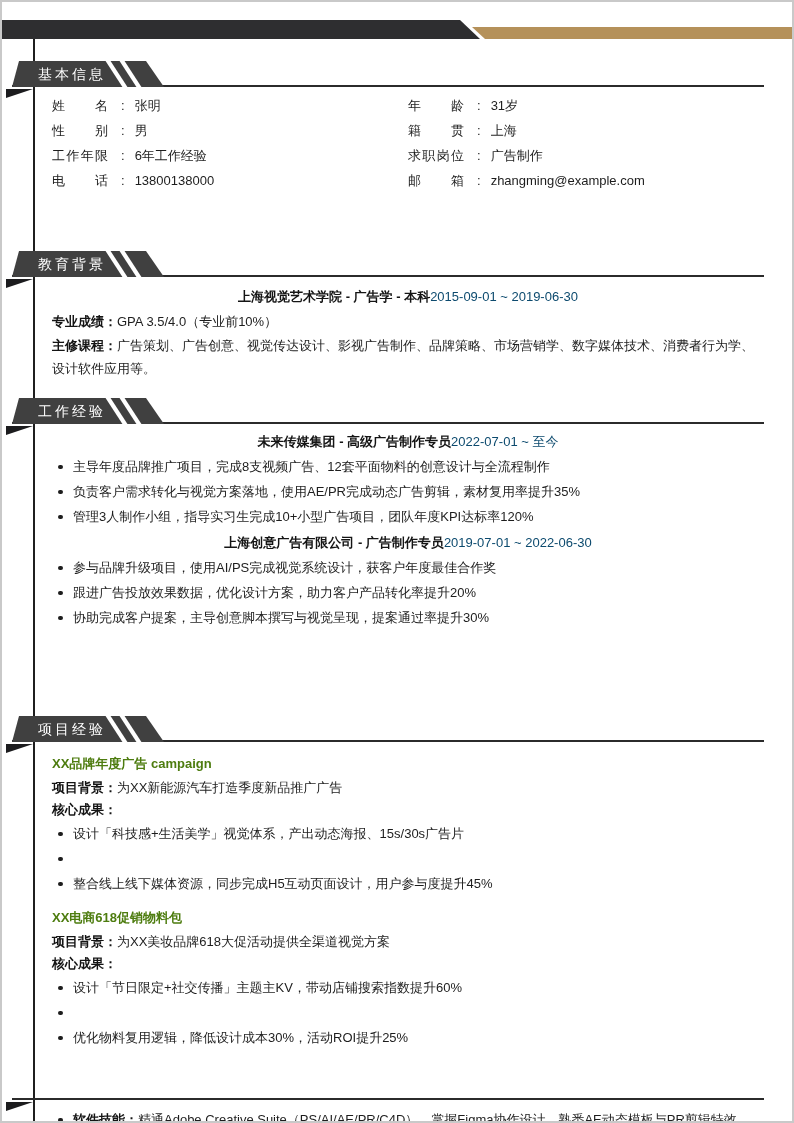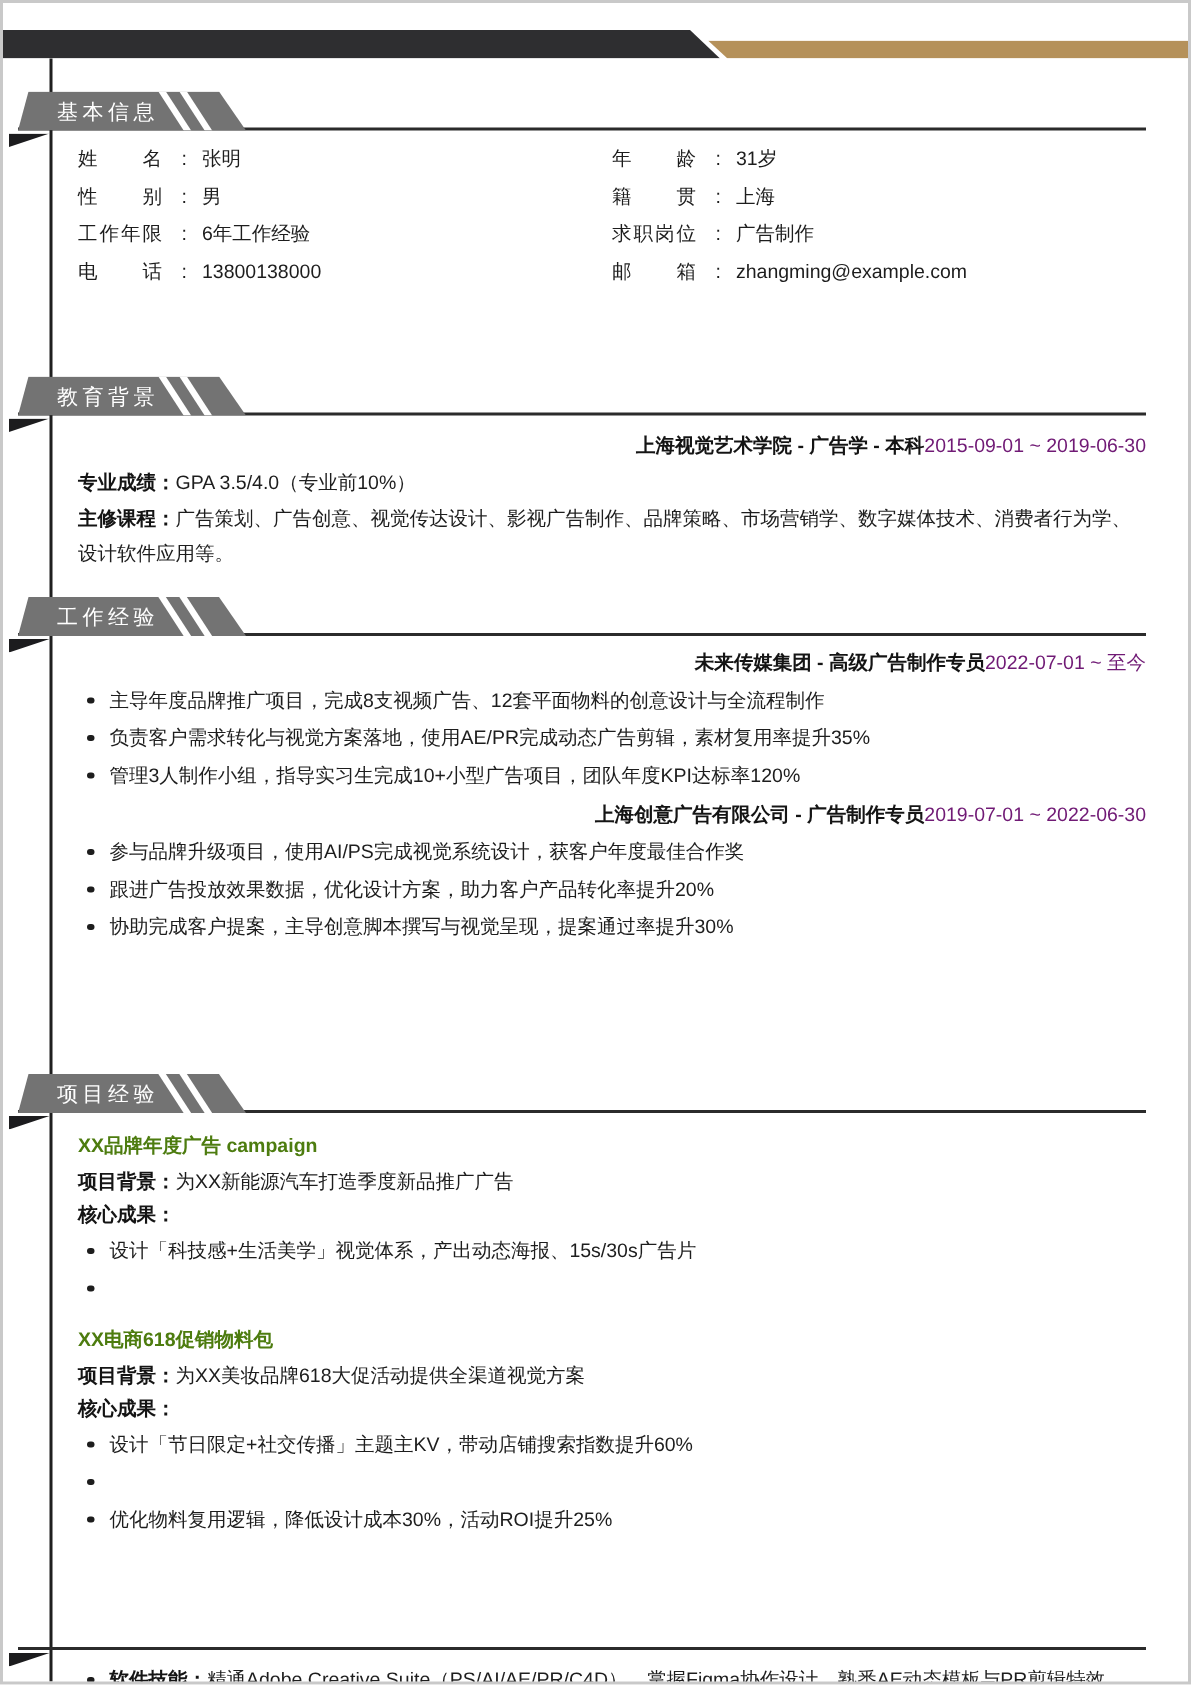--- a/index.html
+++ b/index.html
@@ -24,21 +24,21 @@
   
   .vline {
     position:absolute; left:31px; top:37px; bottom:0; width:2px;
     background:#1f1f1f; z-index:1;
   }
   
   .sec-header { position:absolute; left:10px; width:752px; height:26px;
     border-bottom:2px solid #2b2b2b; z-index:2; }
   .badge {
     position:absolute; left:0; top:0; width:152px; height:26px;
-    background:#737373; color:#ffffff;
+    background:#404040; color:#ffffff;
     clip-path:polygon(7px 0, 134px 0, 152px 100%, 0 100%);
   }
   .badge-label {
     display:block; padding-left:26px; line-height:26px;
     font-size:14px; letter-spacing:3px; font-weight:500;
   }
   .stripe {
     position:absolute; top:-5px; height:36px; width:5px; background:#ffffff;
     transform:skewX(33deg);
   }
@@ -55,23 +55,23 @@
   .info-grid { display:flex; }
   .info-col { width:363px; }
   .info-row { height:25px; line-height:25px; white-space:nowrap; }
   .flabel {
     display:inline-block; width:56px; text-align:justify;
     text-align-last:justify; vertical-align:top;
   }
   .colon { display:inline-block; margin:0 10px 0 13px; }
 
   
-  .title-row { display:flex; justify-content:flex-end; height:24px; line-height:24px; }
+  .title-row { display:flex; justify-content:center; height:24px; line-height:24px; }
   .jtitle { font-weight:700; color:#141414; }
-  .jdate { color:#701a75; }
+  .jdate { color:#0c4a6e; }
 
   
   .kv { line-height:22.5px; }
   .kv-row26 { height:26px; line-height:26px; }
   .kv-row23 { height:23px; line-height:23px; }
   .kv-row22 { height:22px; line-height:22px; }
 
   
   .bullet { position:relative; min-height:25px; line-height:25px; padding-left:21px; }
   .dot {
@@ -196,20 +196,21 @@
     <div>
       <div class="proj-name">XX品牌年度广告 campaign</div>
       <div class="kv kv-row23">
         <b>项目背景：</b><span>为XX新能源汽车打造季度新品推广广告</span>
       </div>
       <div class="kv kv-row22">
         <b>核心成果：</b>
       </div>
       <div class="bullet"><span class="dot"></span><span>设计「科技感+生活美学」视觉体系，产出动态海报、15s/30s广告片</span></div>
       <div class="bullet"><span class="dot"></span></div>
+      <div class="bullet"><span class="dot"></span><span>整合线上线下媒体资源，同步完成H5互动页面设计，用户参与度提升45%</span></div>
     </div>
     <div class="mt10">
       <div class="proj-name">XX电商618促销物料包</div>
       <div class="kv kv-row23">
         <b>项目背景：</b><span>为XX美妆品牌618大促活动提供全渠道视觉方案</span>
       </div>
       <div class="kv kv-row22">
         <b>核心成果：</b>
       </div>
       <div class="bullet"><span class="dot"></span><span>设计「节日限定+社交传播」主题主KV，带动店铺搜索指数提升60%</span></div>

